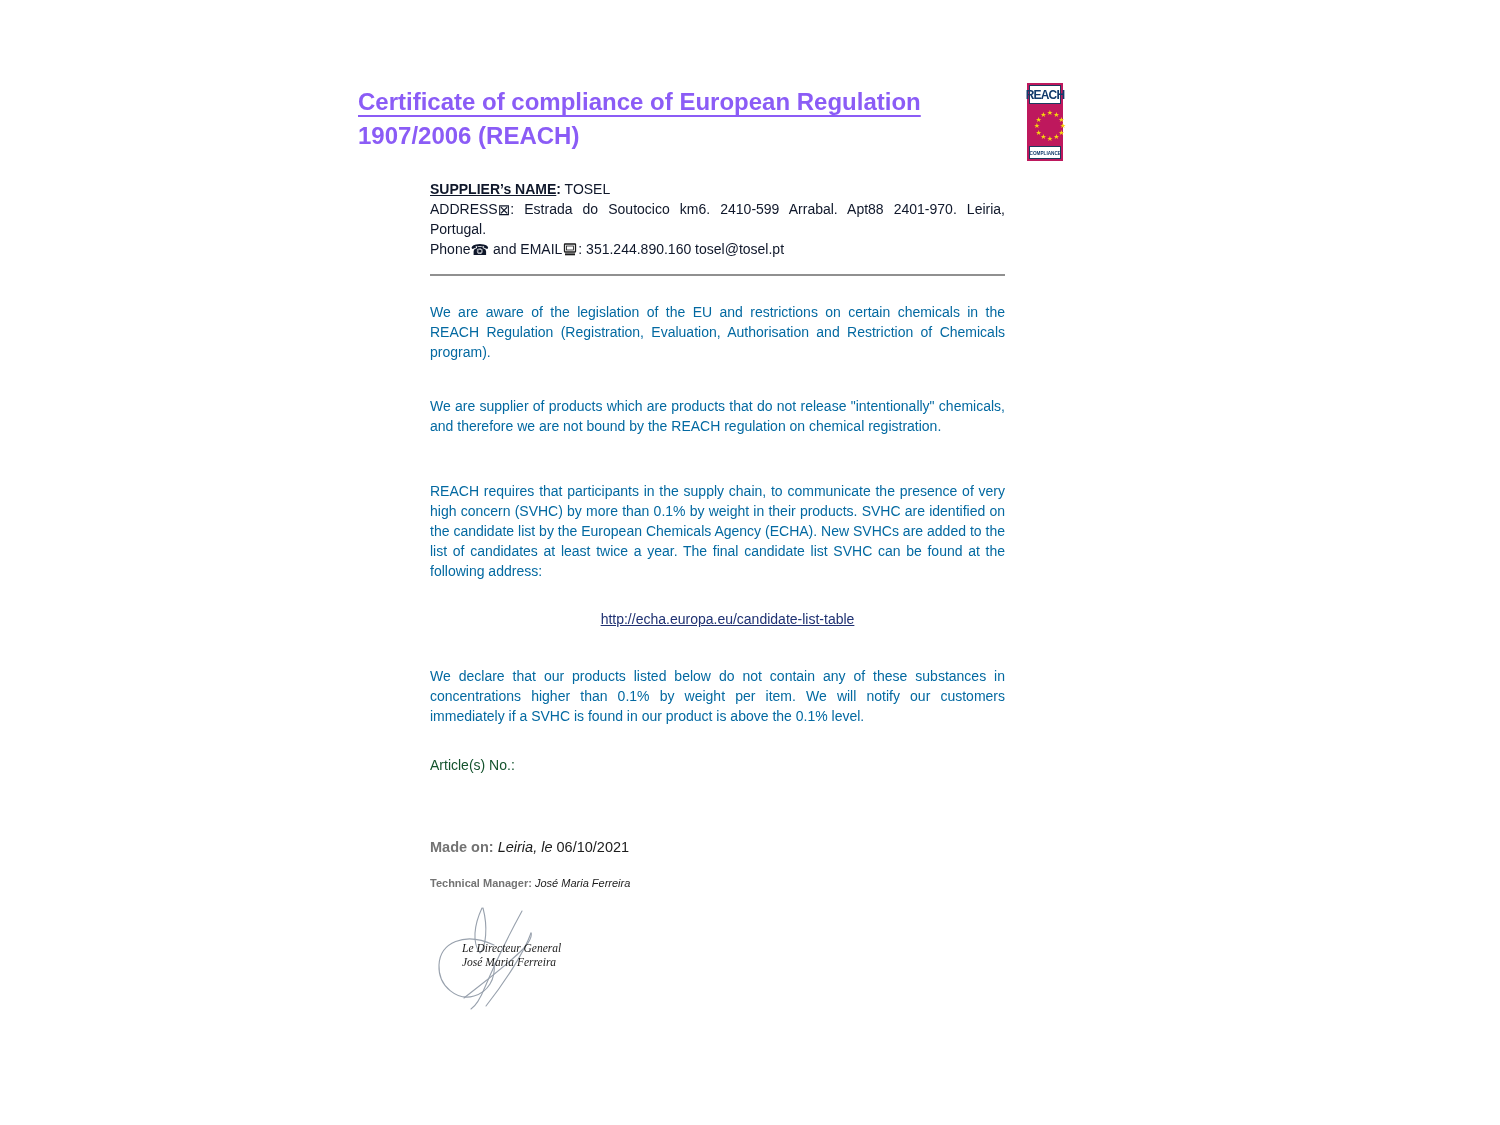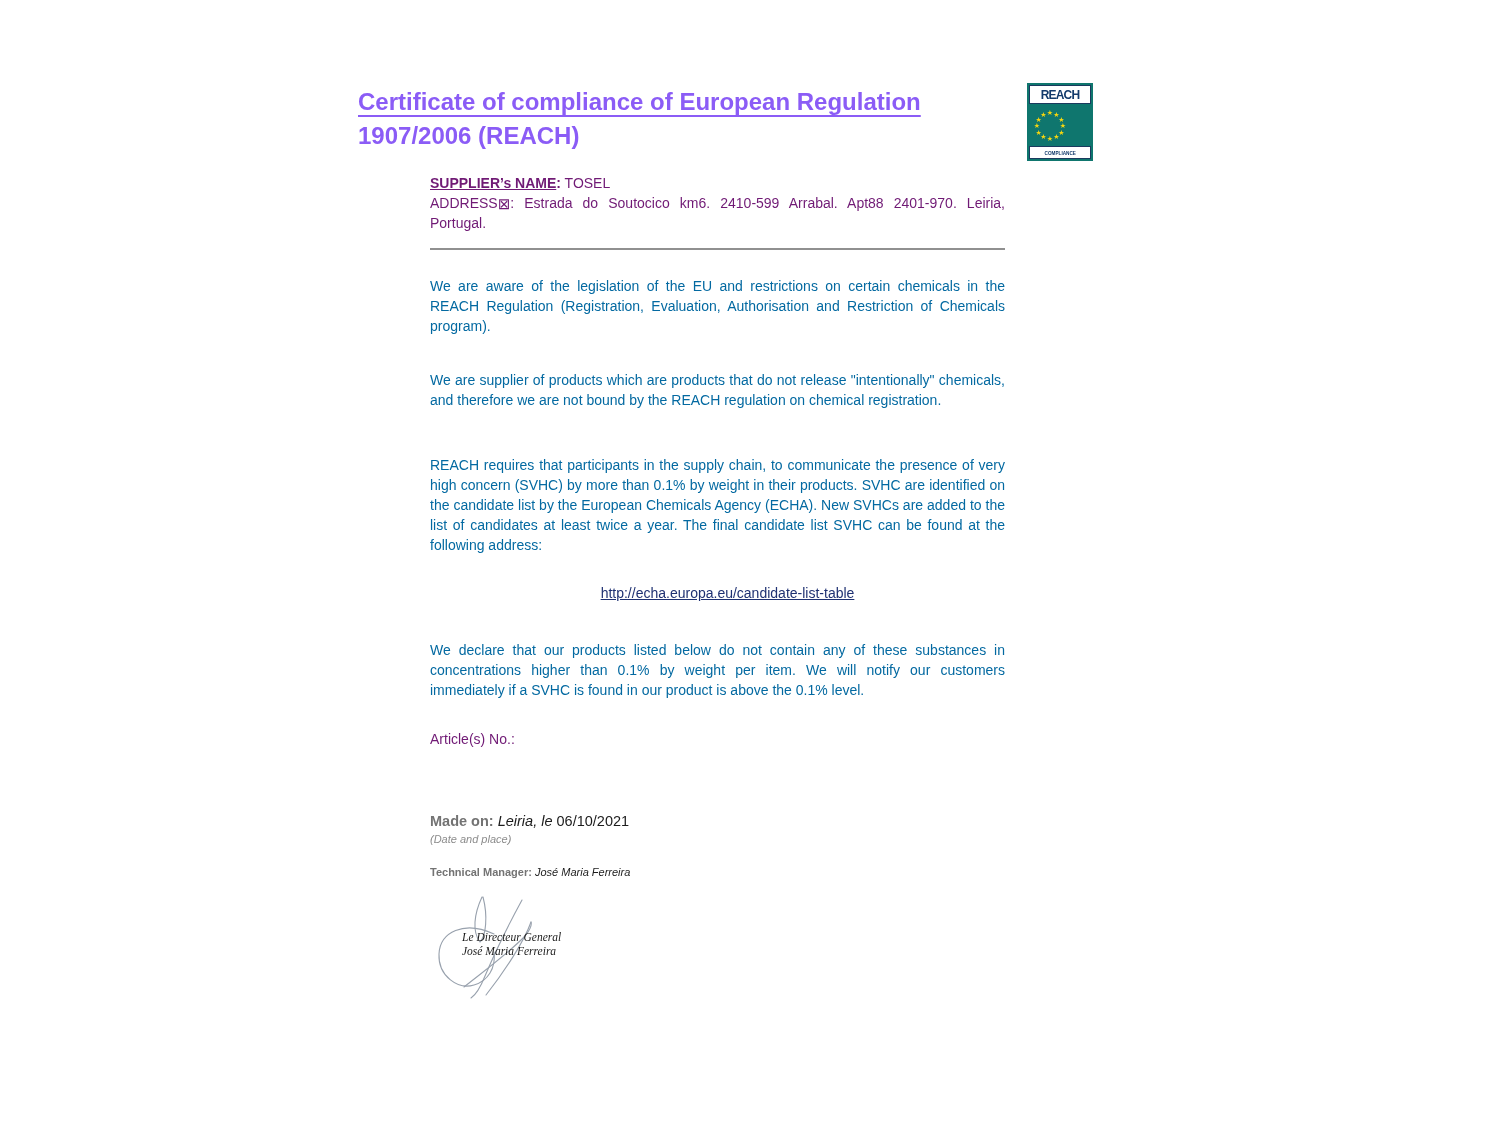--- a/index.html
+++ b/index.html
@@ -7,57 +7,57 @@
         font-family:"Liberation Sans", sans-serif;color:#1c1c1c;}
   .doc{position:absolute;left:430px;top:85px;width:575px;}
   .doc p{margin:0;}
 
   
   .title{width:720px;margin:0 0 0 -72px;text-align:left;font-weight:bold;
          color:#8b5cf6;font-size:24px;line-height:34px;white-space:nowrap;}
   .title .t1{text-decoration:underline;text-decoration-thickness:2px;text-underline-offset:5px;}
 
   
-  .supplier{margin-top:20px;font-size:14px;line-height:20px;color:#701a75;}
+  .supplier{margin-top:26px;font-size:14px;line-height:20px;color:#0f172a;}
   .lbl{font-weight:bold;}
   .u{text-decoration:underline;}
   .just{text-align:justify;}
   .envelope{font-size:15px;position:relative;top:1px;}
   .phoneicon{font-size:15px;position:relative;top:1px;}
   .pcicon{position:relative;top:2px;margin:0 1px;}
 
   .sep{border:none;border-top:2px solid #909090;margin:15px 0 0 0;width:575px;}
 
   
   .para{font-size:14px;line-height:20px;color:#0369a1;text-align:justify;}
   .p1{margin-top:26px !important;}
   .p2{margin-top:34px !important;}
   .p3{margin-top:45px !important;}
   .p4{margin-top:37px !important;}
 
   .linkline{margin-top:28px !important;text-align:center;font-size:14px;line-height:20px;}
   .link{color:#1f3172;text-decoration:underline;cursor:pointer;padding-left:20px;}
 
-  .article{margin-top:29px !important;font-size:14px;line-height:20px;color:#701a75;}
+  .article{margin-top:29px !important;font-size:14px;line-height:20px;color:#14532d;}
 
   .madeon{margin-top:62px !important;font-size:14.5px;line-height:20px;color:#1c1c1c;}
   .blbl{font-weight:bold;color:#737373;}
   .ital{font-style:italic;}
   .note{font-size:11px;line-height:13px;font-style:italic;color:#8c8c8c;margin-top:2px !important;}
   .tech{margin-top:16px !important;font-size:11px;line-height:20px;color:#1c1c1c;}
   .note2{padding-left:3px;}
 
   
   .sig{position:relative;margin-top:12px;margin-left:6px;width:160px;height:108px;font-style:italic;}
   .sigsvg{position:absolute;left:0;top:0;}
   .sigtext{position:absolute;left:26px;top:36px;font-family:"Liberation Serif", serif;
            font-size:11.5px;line-height:14px;color:#1a1a1a;white-space:nowrap;}
 
   
-  .logo{position:absolute;left:1027px;top:83px;width:66px;height:78px;background:#0f766e;
+  .logo{position:absolute;left:1027px;top:83px;width:36px;height:78px;background:#be185d;
         padding:2px;box-sizing:border-box;display:flex;flex-direction:column;}
   .logo-top{height:17px;background:#ffffff;border:1px solid #1b3a5e;color:#123a6b;
             font-weight:bold;font-size:12px;letter-spacing:-0.8px;
             display:flex;align-items:center;justify-content:center;}
   .logo-stars{flex:1;position:relative;}
   .st{position:absolute;font-size:7px;line-height:8px;width:7px;text-align:center;color:#f5d60f;}
   .logo-bottom{height:11px;background:#ffffff;border:1px solid #1b3a5e;overflow:hidden;
                display:flex;align-items:center;justify-content:center;}
   .logo-bottom span{font-size:9px;font-weight:bold;color:#123a6b;white-space:nowrap;
                     transform:scale(0.52);}
@@ -67,38 +67,43 @@
 
 <div class="page">
   <div class="doc">
 
     <h1 class="title"><span class="t1">Certificate of compliance of European Regulation</span><br><span class="t2">1907/2006 (REACH)</span></h1>
 
     <div class="supplier">
       <p><span class="lbl u">SUPPLIER’s NAME</span><span class="lbl">:</span>
         <span>TOSEL</span></p>
       <p class="just"><span>ADDRESS</span><span class="envelope">⊠</span><span>: Estrada do Soutocico km6. 2410-599 Arrabal. Apt88 2401-970. Leiria, Portugal.</span></p>
+      <p><span>Phone</span><span class="phoneicon">☎</span>
+        <span>and EMAIL</span><svg class="pcicon" width="14" height="13" viewBox="0 0 14 13">
+            <rect x="1.5" y="1" width="11" height="8" rx="0.5" fill="none" stroke="#1c1c1c" stroke-width="1.3"></rect>
+            <rect x="3.5" y="3" width="7" height="4" fill="none" stroke="#1c1c1c" stroke-width="0.8"></rect>
+            <rect x="2" y="10.4" width="10" height="1.9" fill="#1c1c1c"></rect>
+          </svg><span>: 351.244.890.160 tosel@tosel.pt</span></p>
     </div>
 
     <hr class="sep">
 
     <p class="para p1">We are aware of the legislation of the EU and restrictions on certain chemicals in the REACH Regulation (Registration, Evaluation, Authorisation and Restriction of Chemicals program).</p>
     <p class="para p2">We are supplier of products which are products that do not release "intentionally" chemicals, and therefore we are not bound by the REACH regulation on chemical registration.</p>
     <p class="para p3">REACH requires that participants in the supply chain, to communicate the presence of very high concern (SVHC) by more than 0.1% by weight in their products. SVHC are identified on the candidate list by the European Chemicals Agency (ECHA). New SVHCs are added to the list of candidates at least twice a year. The final candidate list SVHC can be found at the following address:</p>
 
     <p class="linkline"><a class="link">http://echa.europa.eu/candidate-list-table</a></p>
 
     <p class="para p4">We declare that our products listed below do not contain any of these substances in concentrations higher than 0.1% by weight per item. We will notify our customers immediately if a SVHC is found in our product is above the 0.1% level.</p>
 
     <p class="article">Article(s) No.:</p>
 
     <p class="madeon"><span class="blbl">Made on:</span>
       <span class="ital">Leiria, le</span>
       <span>06/10/2021</span></p>
-    <p class="note">(Date and place)</p>
 
     <p class="tech"><span class="blbl">Technical Manager:</span>
       <span class="ital">José Maria Ferreira</span></p>
 
     <div class="sig">
       <svg class="sigsvg" width="120" height="108" viewBox="0 0 120 108">
         <g fill="none" stroke="#98a1ad" stroke-width="1.1" stroke-linecap="round">
           <path d="M46,3 C38,20 36,38 44,48 C50,42 52,22 47,3"></path>
           <path d="M58,40 C28,26 4,38 3,60 C2,82 22,96 38,91 C52,87 60,74 58,58"></path>
           <path d="M86,6 C74,28 60,56 49,82 C45,92 41,100 35,104"></path>

